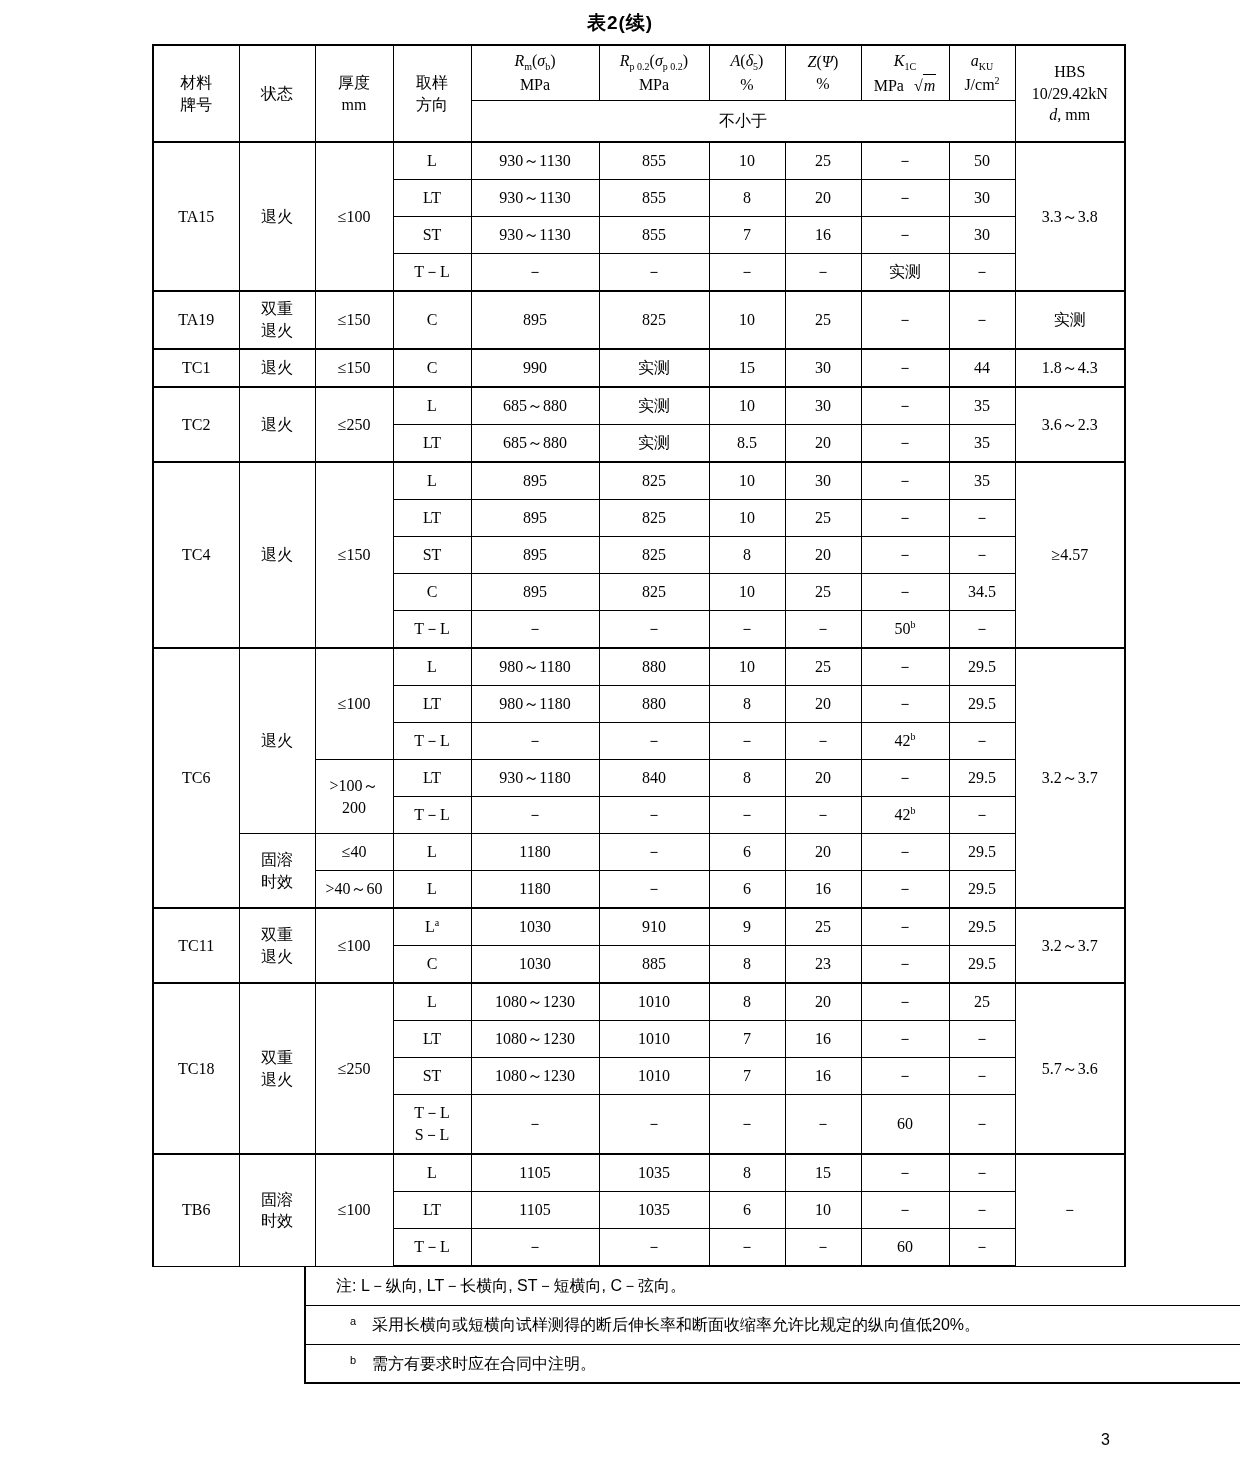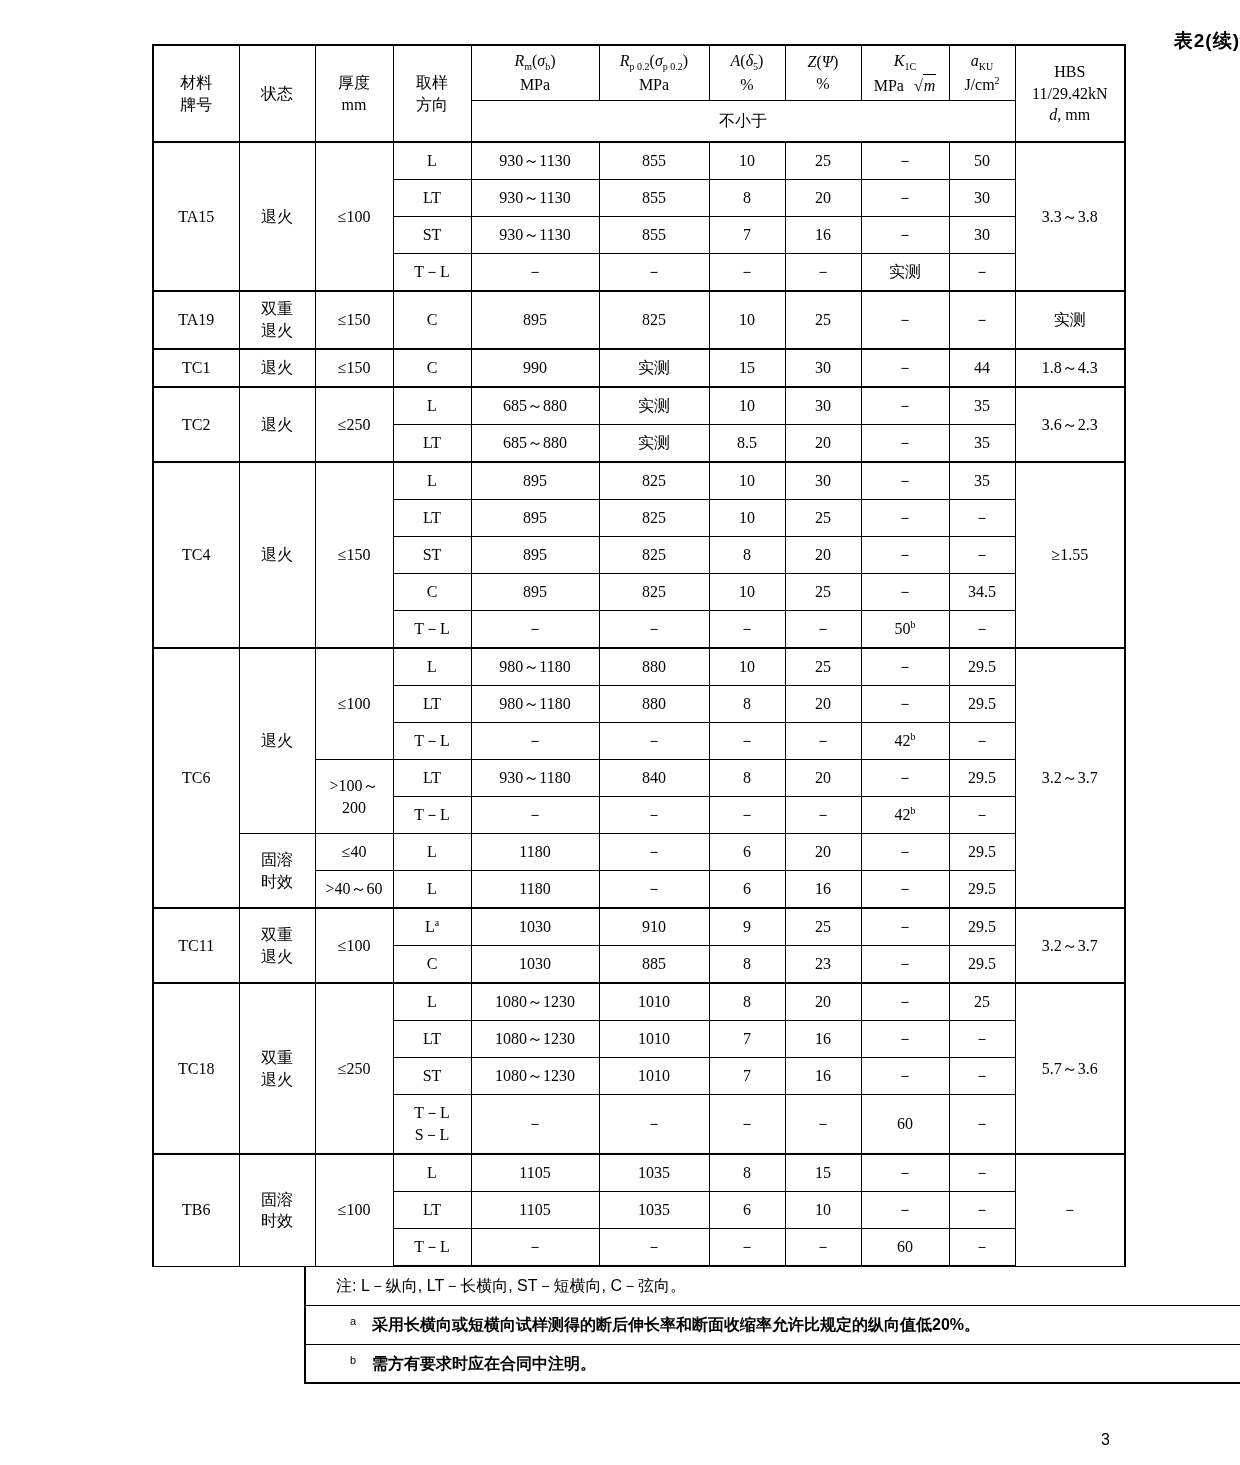--- a/index.html
+++ b/index.html
@@ -14,25 +14,25 @@
     color: #000;
     position: relative;
   }
   .page {
     position: relative;
     width: 1240px;
     height: 1465px;
     box-sizing: border-box;
   }
   .caption {
-    text-align: right;
+    text-align: center;
     font-size: 19px;
     font-family: "Liberation Sans", sans-serif;
     font-weight: bold;
-    padding-top: 28px;
+    padding-top: 10px;
     letter-spacing: 1px;
   }
   .table-wrap {
     position: absolute;
     left: 152px;
     top: 44px;
     width: 940px;
   }
   table.main {
     border-collapse: collapse;
@@ -94,21 +94,20 @@
   .note-sup {
     display: inline-block;
     width: 22px;
     vertical-align: top;
     font-size: 11px;
     padding-left: 14px;
   }
   .note-body {
     display: inline-block;
     vertical-align: top;
-    font-weight: bold;
   }
   .pageno {
     position: absolute;
     right: 130px;
     bottom: 16px;
     font-family: "Liberation Sans", sans-serif;
     font-size: 16px;
   }
   .twoline { line-height: 1.25; }
 </style>
@@ -168,21 +167,21 @@
           <td class="outer-t">
             <span class="stack"><span class="italic">K</span><sub>1C</sub></span>
             <span class="stack">MPa&nbsp;&nbsp;<span class="sqrt">√<span style="border-top:1px solid #000;display:inline-block;padding:0 1px;" class="italic">m</span></span></span>
           </td>
           <td class="outer-t">
             <span class="stack"><span class="italic">a</span><sub>KU</sub></span>
             <span class="stack">J/cm<sup>2</sup></span>
           </td>
           <td rowspan="3" class="outer-t outer-r cnsm">
             <span class="stack">HBS</span>
-            <span class="stack">11/29.42kN</span>
+            <span class="stack">10/29.42kN</span>
             <span class="stack"><span class="italic">d</span>, mm</span>
           </td>
         </tr>
         <tr>
           <td colspan="6" class="cn" style="height:40px">不小于</td>
         </tr>
       </thead>
       <tbody>
 
         <tr>
@@ -284,21 +283,21 @@
           <td rowspan="5" class="outer-l grp-top">TC4</td>
           <td rowspan="5" class="grp-top cn">退火</td>
           <td rowspan="5" class="grp-top">≤150</td>
           <td class="grp-top">L</td>
           <td class="grp-top">895</td>
           <td class="grp-top">825</td>
           <td class="grp-top">10</td>
           <td class="grp-top">30</td>
           <td class="grp-top">－</td>
           <td class="grp-top">35</td>
-          <td rowspan="5" class="grp-top outer-r">≥1.55</td>
+          <td rowspan="5" class="grp-top outer-r">≥4.57</td>
         </tr>
         <tr>
           <td>LT</td>
           <td>895</td>
           <td>825</td>
           <td>10</td>
           <td>25</td>
           <td>－</td>
           <td>－</td>
         </tr>

